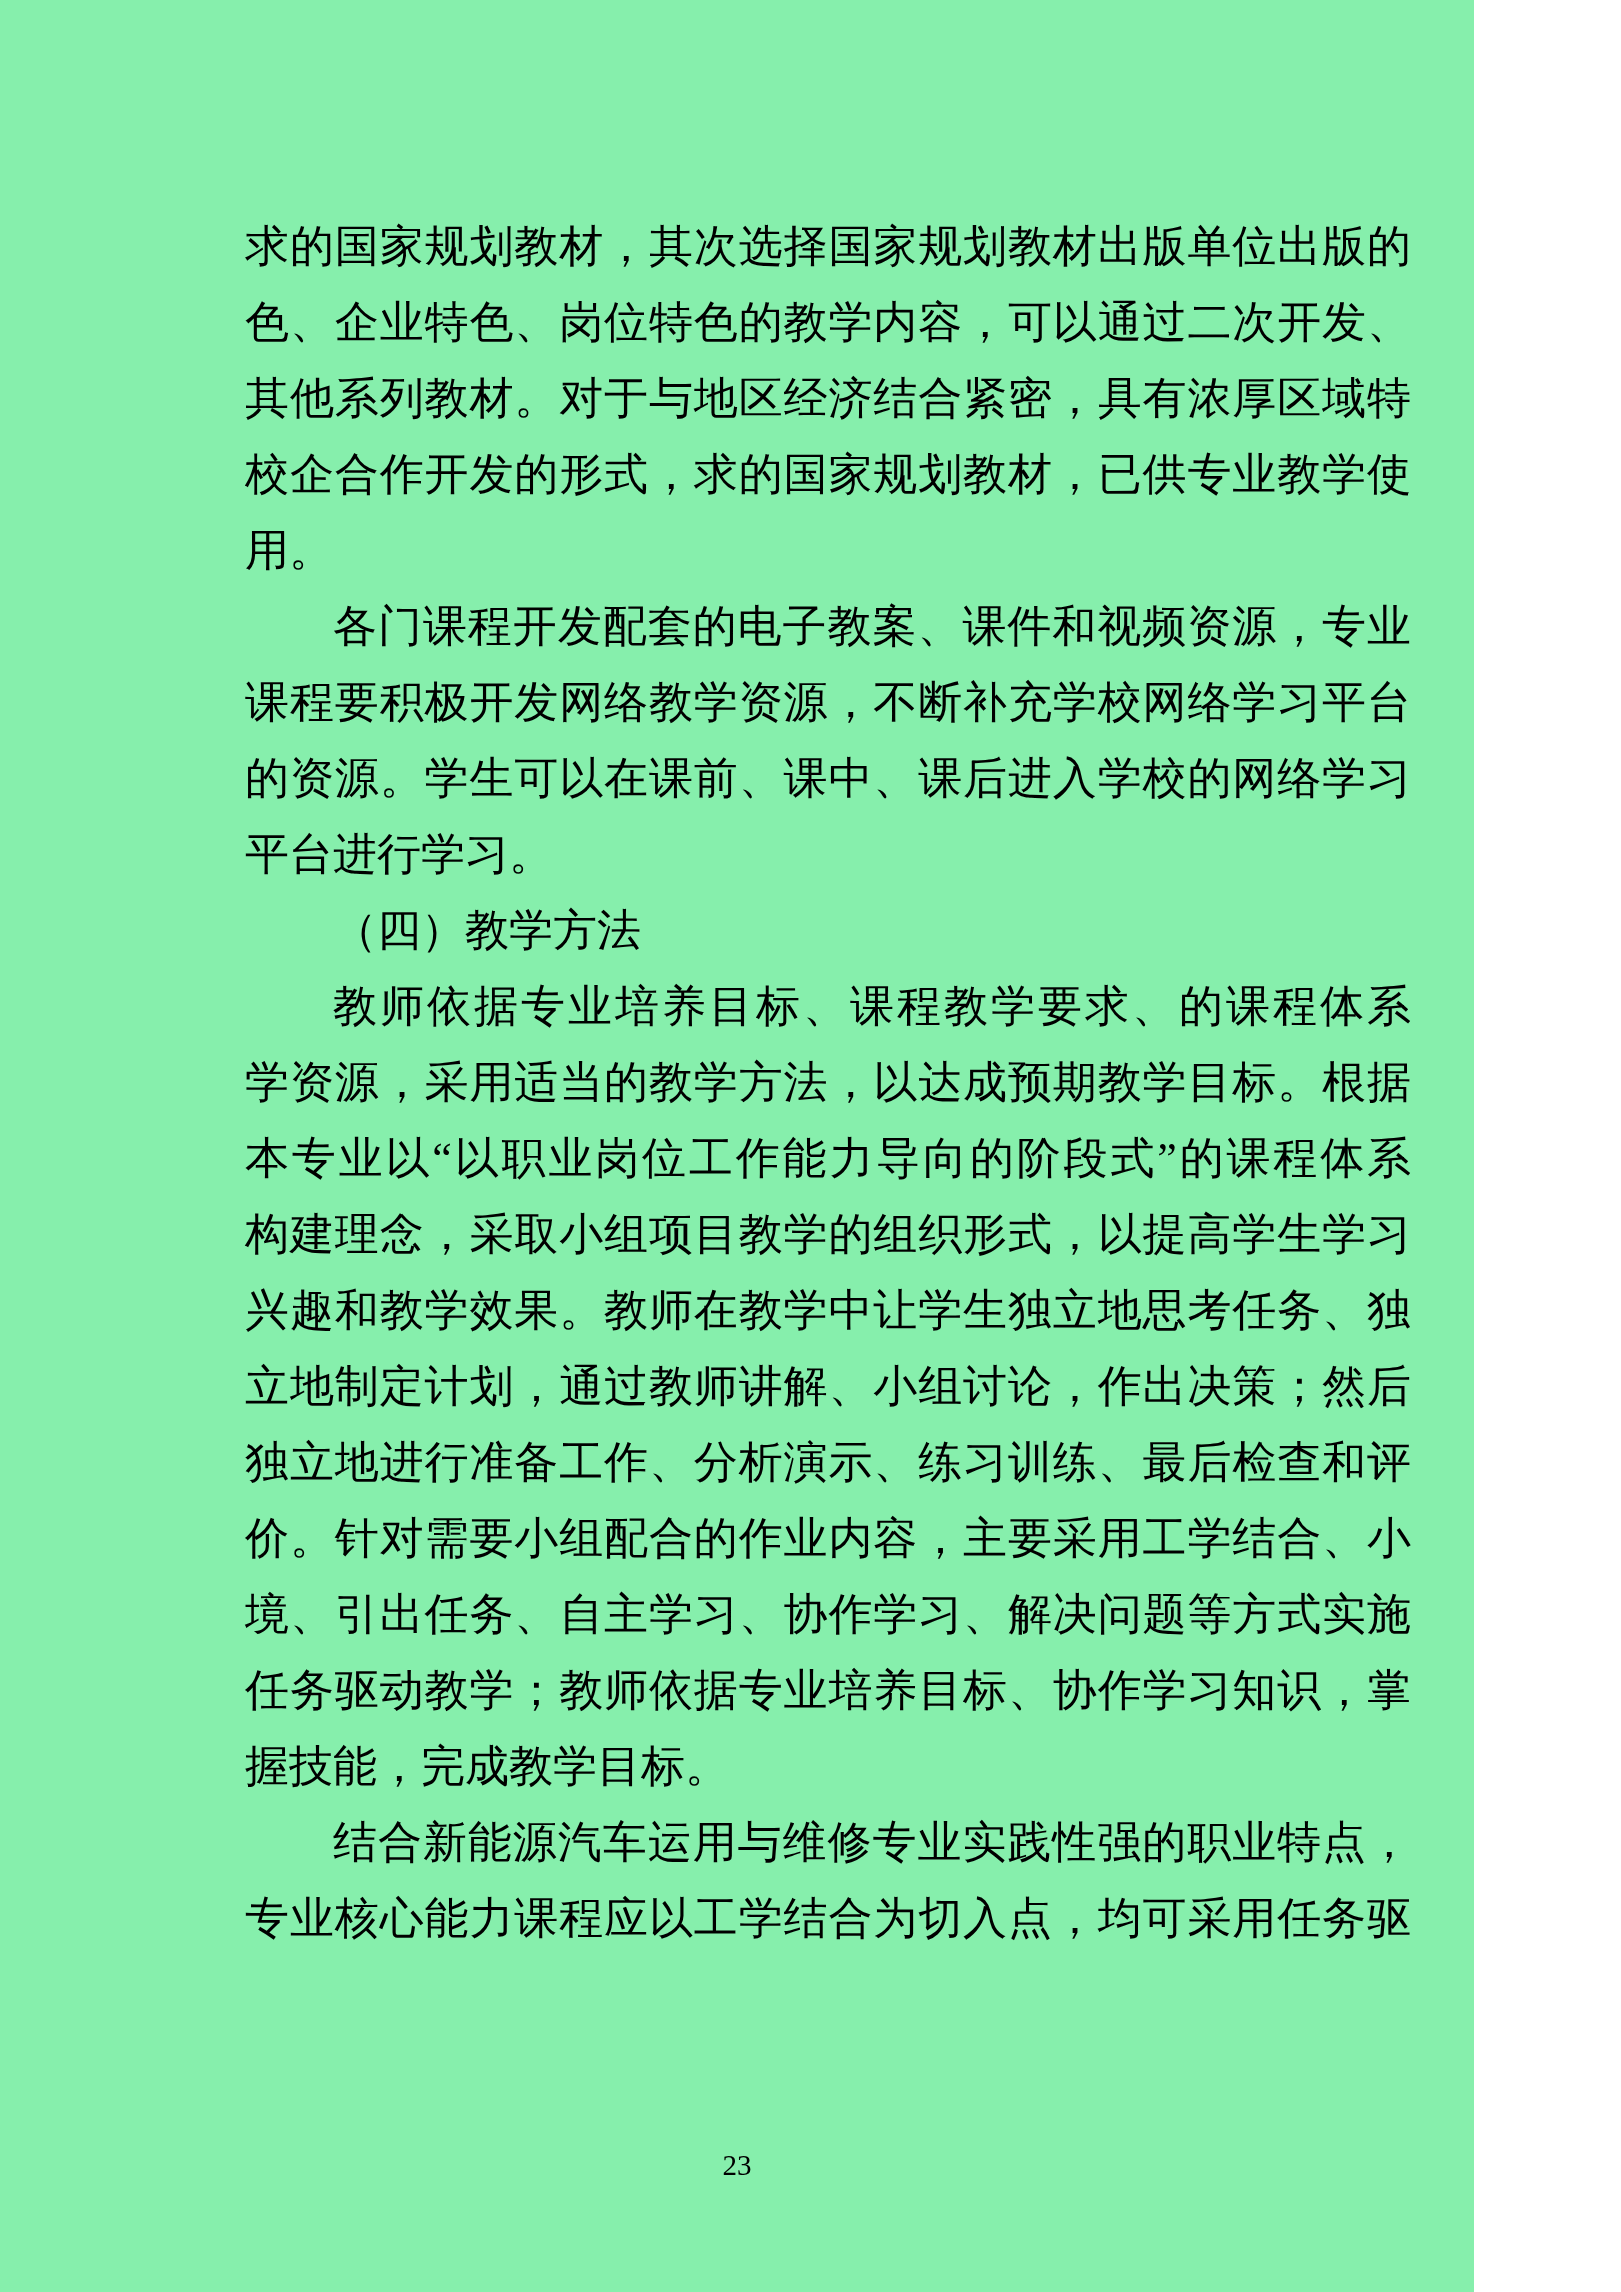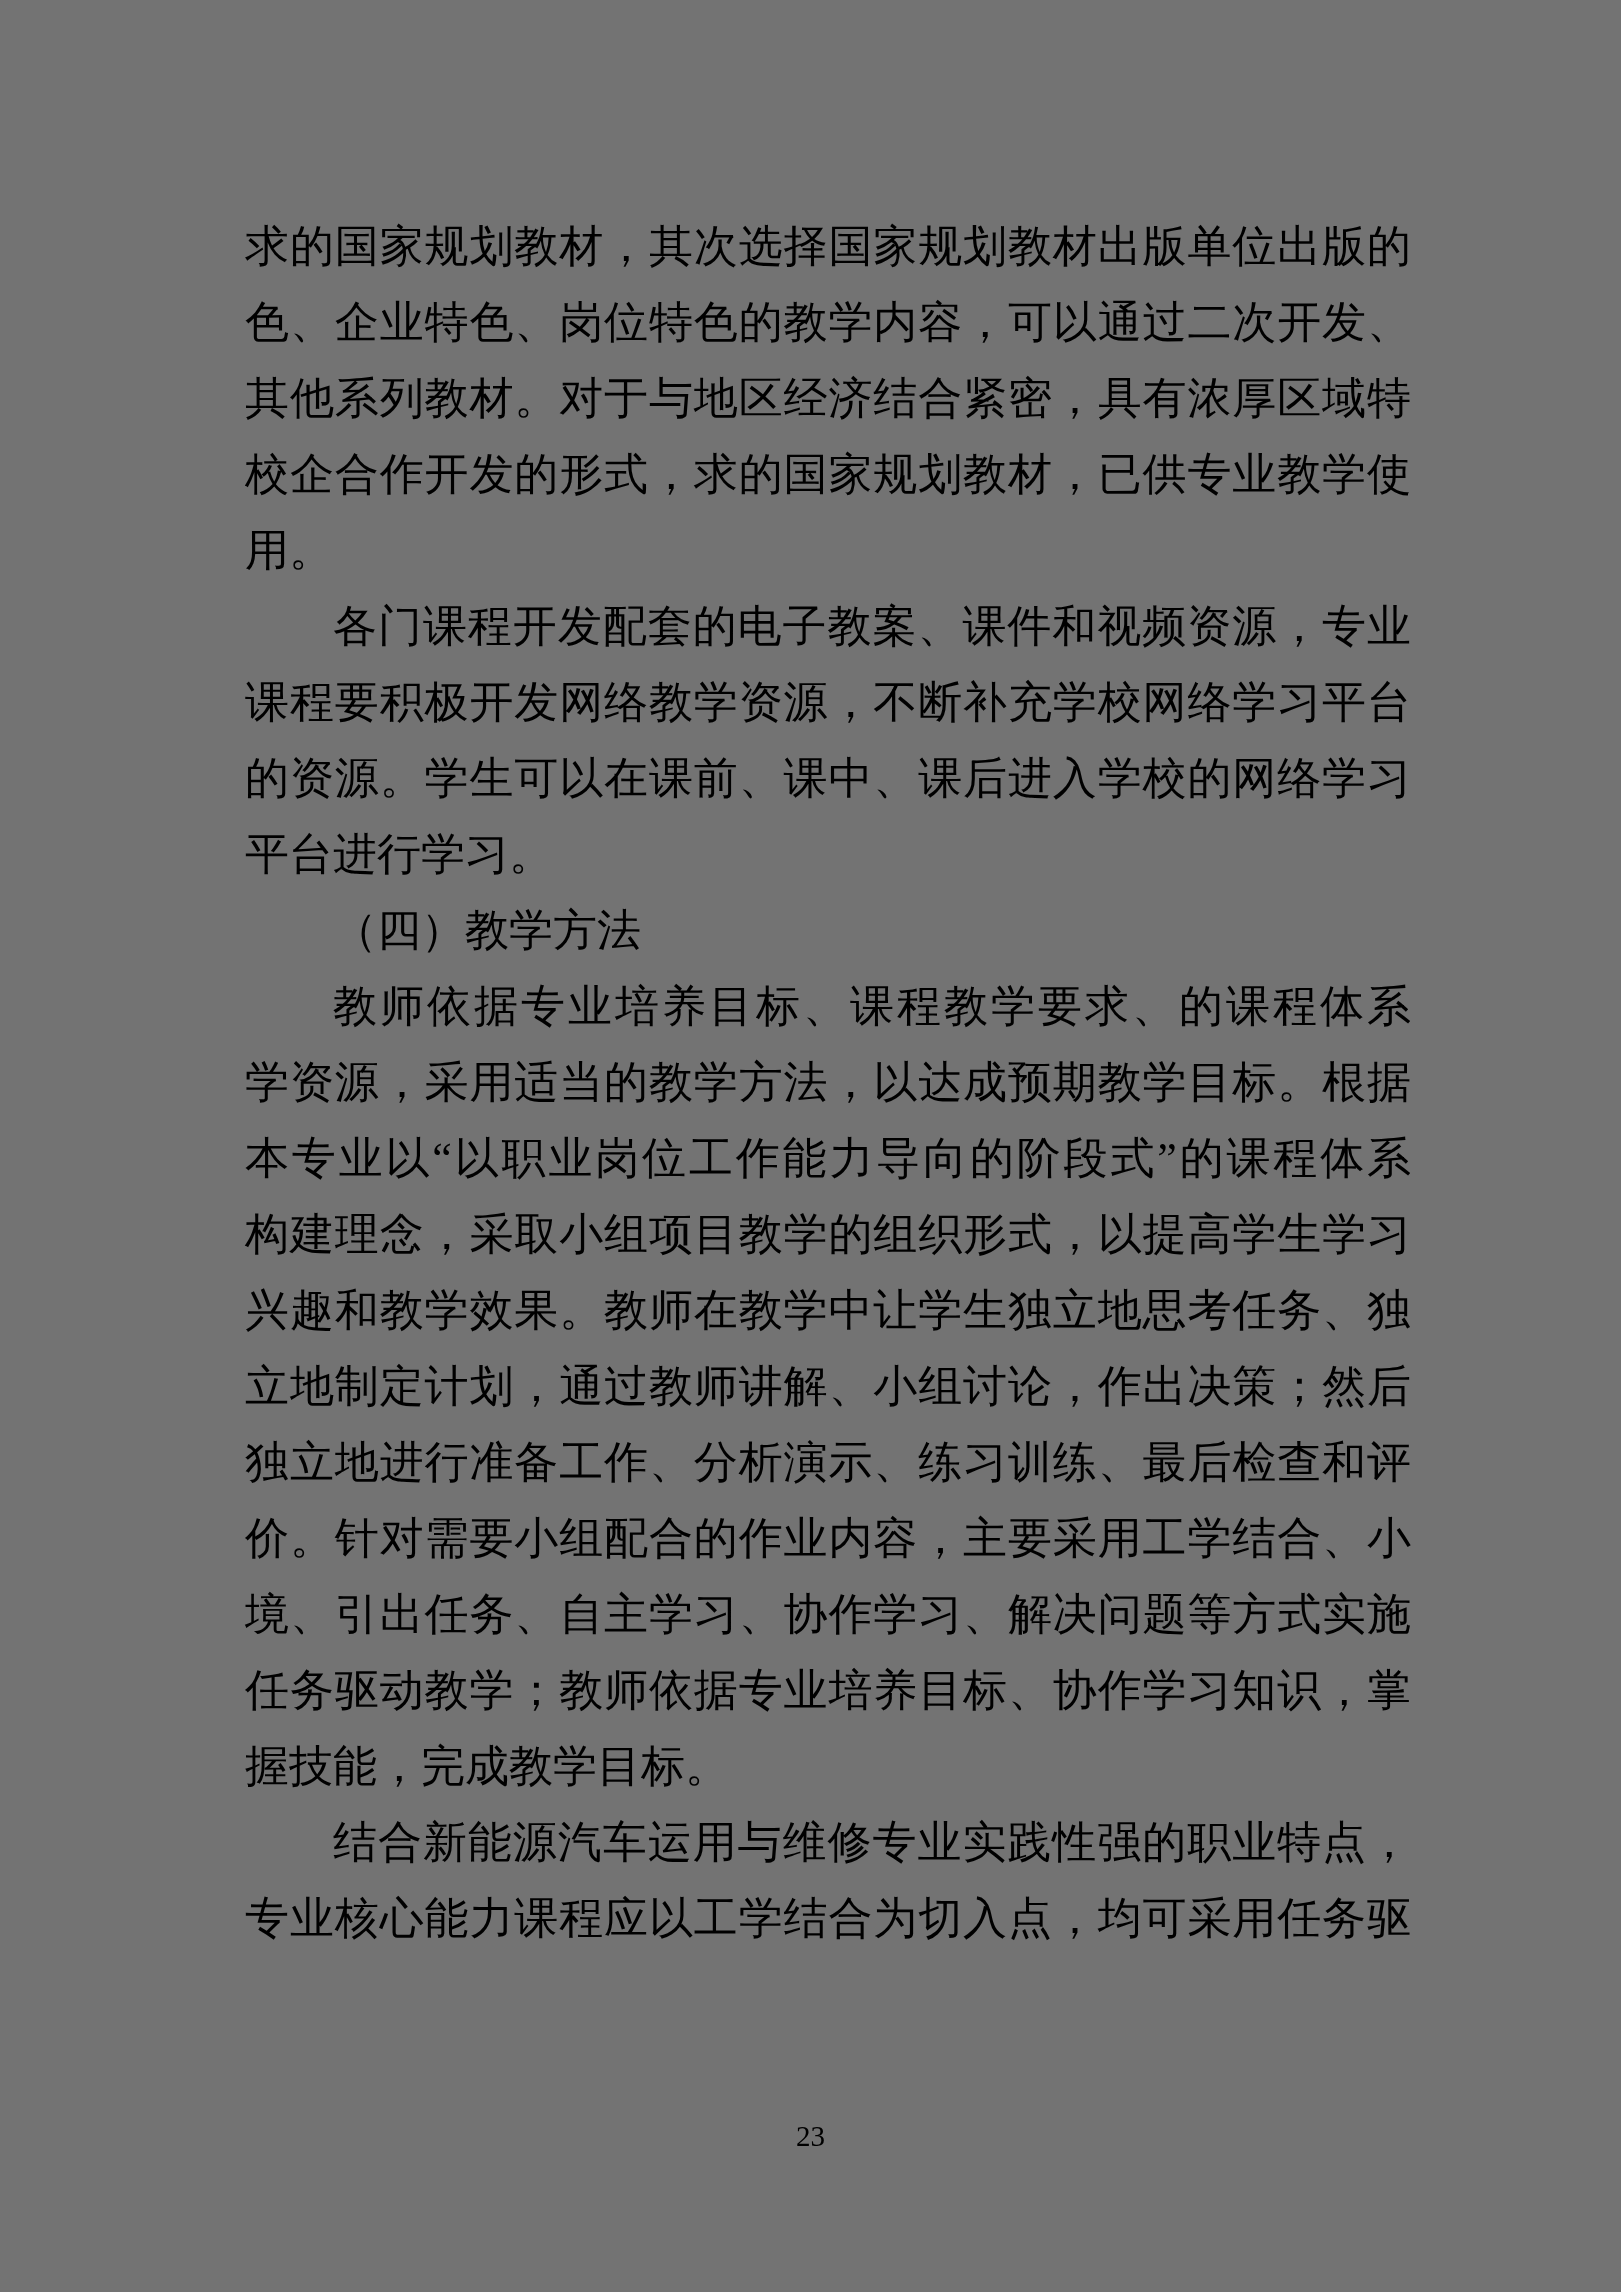--- a/index.html
+++ b/index.html
@@ -2,23 +2,23 @@
 <html><head>
 <meta charset="utf-8">
 <style>
   html, body {
     margin: 0;
     padding: 0;
     background: #ffffff;
   }
   .page {
     position: relative;
-    width: 1621px;
+    width: 1474px;
     height: 2293px;
-    background: #737373;
+    background: #86efac;
     color: #000000;
     font-family: "Liberation Serif", "DejaVu Serif", serif;
     overflow: hidden;
   }
   .text-block {
     position: absolute;
     left: 245px;
     top: 209px;
     width: 1166px;
   }
@@ -46,20 +46,21 @@
     left: 0;
     top: 2117px;
     width: 100%;
     text-align: center;
   }
   .page-number {
     display: inline-block;
     font-size: 29px;
     line-height: 39px;
     font-family: "Liberation Serif", "DejaVu Serif", serif;
+    margin-top: 29px;
   }
 </style>
 </head>
 <body>
 
 <div class="page">
   <div class="text-block">
       <div class="line just">求的国家规划教材，其次选择国家规划教材出版单位出版的</div>
       <div class="line just">色、企业特色、岗位特色的教学内容，可以通过二次开发、</div>
       <div class="line just">其他系列教材。对于与地区经济结合紧密，具有浓厚区域特</div>

